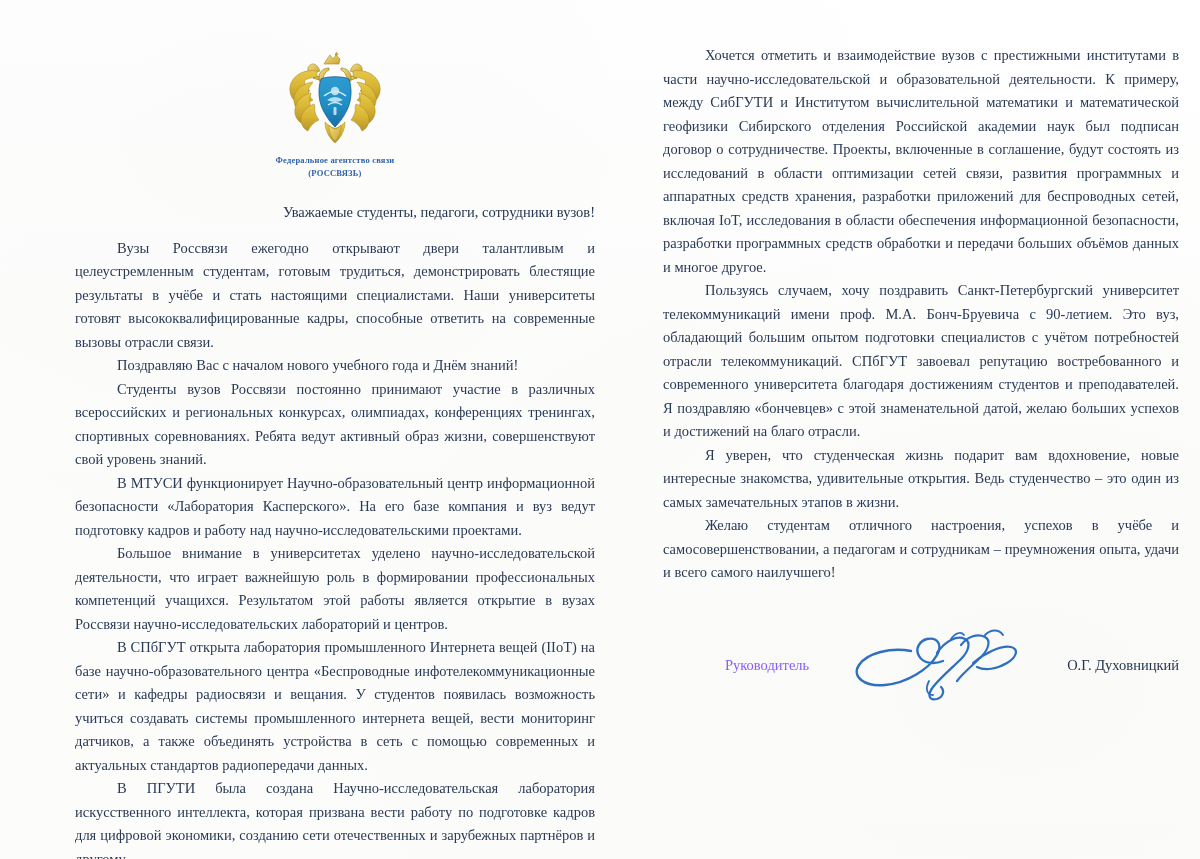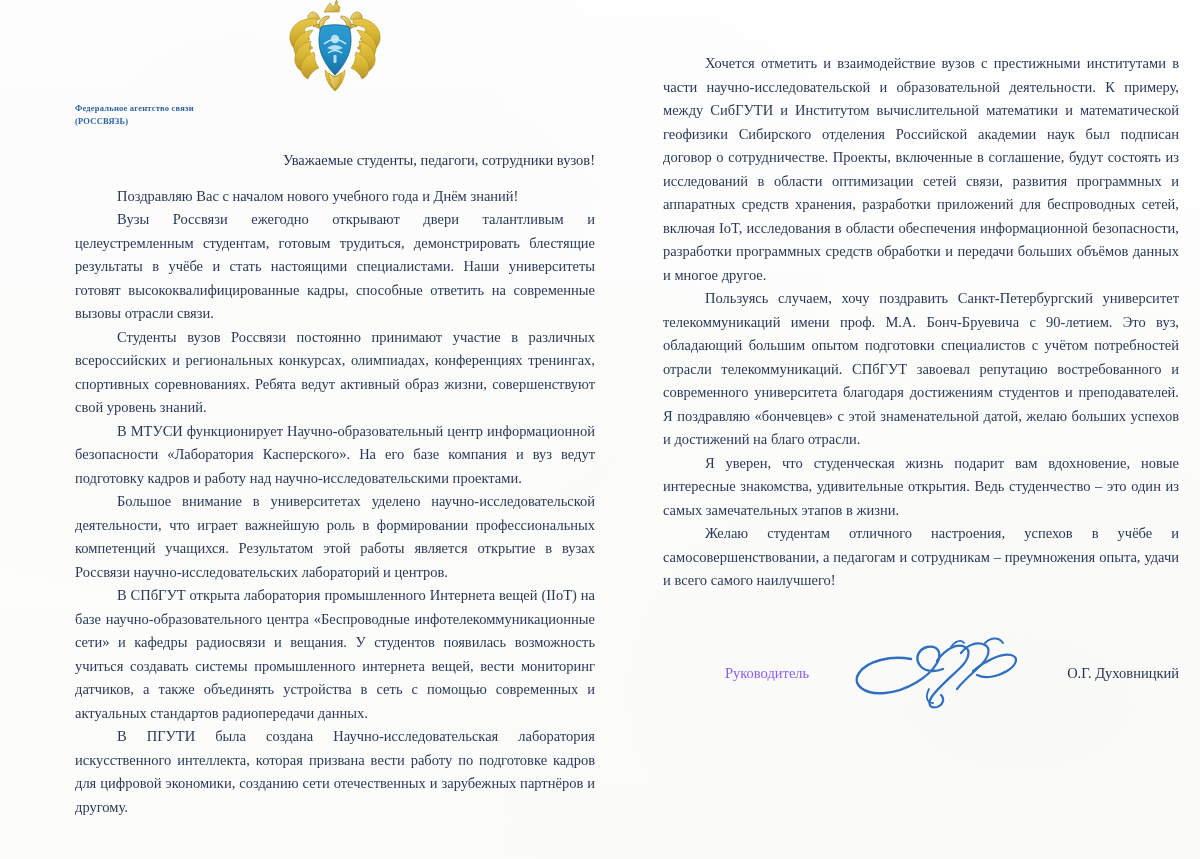--- a/index.html
+++ b/index.html
@@ -31,20 +31,22 @@
     pointer-events: none;
   }
   .col {
     position: absolute;
     top: 0;
   }
   .col-left  { left: 75px;  width: 520px; }
   .col-right { left: 663px; width: 516px; }
 
   .letterhead {
+    text-align: center;
+    padding-top: 52px;
   }
   .emblem {
     display: block;
     margin: 0 auto;
     width: 104px;
     height: 96px;
   }
   .lh-caption {
     margin-top: 6px;
     font-family: "Liberation Serif", "DejaVu Serif", serif;
@@ -66,21 +68,21 @@
   p.body-par {
     margin: 0;
     text-align: justify;
     text-indent: 42px;
     font-size: 14.5px;
     line-height: 23.5px;
     color: #2a3a56;
     hyphens: none;
   }
   .col-left p.body-par:first-of-type { margin-top: 14px; }
-  .col-right p.body-par:first-of-type { margin-top: 8px; }
+  .col-right p.body-par:first-of-type { margin-top: 0; }
   .col-right { padding-top: 44px; }
 
   .sign-block {
     margin-top: 46px;
     position: relative;
     height: 74px;
   }
   .sign-role {
     position: absolute;
     left: 62px;
@@ -176,22 +178,22 @@
       </svg>
 
       <div class="lh-caption">
         <span>Федеральное агентство связи</span>
         <span class="line2">(РОССВЯЗЬ)</span>
       </div>
     </div>
 
     <div class="salutation">Уважаемые студенты, педагоги, сотрудники вузов!</div>
 
+    <p class="body-par">Вузы Россвязи ежегодно открывают двери талантливым и целеустремленным студентам, готовым трудиться, демонстрировать блестящие результаты в учёбе и стать настоящими специалистами. Наши университеты готовят высококвалифицированные кадры, способные ответить на современные вызовы отрасли связи.</p>
     <p class="body-par">Поздравляю Вас с началом нового учебного года и Днём знаний!</p>
-    <p class="body-par">Вузы Россвязи ежегодно открывают двери талантливым и целеустремленным студентам, готовым трудиться, демонстрировать блестящие результаты в учёбе и стать настоящими специалистами. Наши университеты готовят высококвалифицированные кадры, способные ответить на современные вызовы отрасли связи.</p>
     <p class="body-par">Студенты вузов Россвязи постоянно принимают участие в различных всероссийских и региональных конкурсах, олимпиадах, конференциях тренингах, спортивных соревнованиях. Ребята ведут активный образ жизни, совершенствуют свой уровень знаний.</p>
     <p class="body-par">В МТУСИ функционирует Научно-образовательный центр информационной безопасности «Лаборатория Касперского». На его базе компания и вуз ведут подготовку кадров и работу над научно-исследовательскими проектами.</p>
     <p class="body-par">Большое внимание в университетах уделено научно-исследовательской деятельности, что играет важнейшую роль в формировании профессиональных компетенций учащихся. Результатом этой работы является открытие в вузах Россвязи научно-исследовательских лабораторий и центров.</p>
     <p class="body-par">В СПбГУТ открыта лаборатория промышленного Интернета вещей (IIoT) на базе научно-образовательного центра «Беспроводные инфотелекоммуникационные сети» и кафедры радиосвязи и вещания. У студентов появилась возможность учиться создавать системы промышленного интернета вещей, вести мониторинг датчиков, а также объединять устройства в сеть с помощью современных и актуальных стандартов радиопередачи данных.</p>
     <p class="body-par">В ПГУТИ была создана Научно-исследовательская лаборатория искусственного интеллекта, которая призвана вести работу по подготовке кадров для цифровой экономики, созданию сети отечественных и зарубежных партнёров и другому.</p>
   </div>
 
   <div class="col col-right">
     <p class="body-par">Хочется отметить и взаимодействие вузов с престижными институтами в части научно-исследовательской и образовательной деятельности. К примеру, между СибГУТИ и Институтом вычислительной математики и математической геофизики Сибирского отделения Российской академии наук был подписан договор о сотрудничестве. Проекты, включенные в соглашение, будут состоять из исследований в области оптимизации сетей связи, развития программных и аппаратных средств хранения, разработки приложений для беспроводных сетей, включая IoT, исследования в области обеспечения информационной безопасности, разработки программных средств обработки и передачи больших объёмов данных и многое другое.</p>
     <p class="body-par">Пользуясь случаем, хочу поздравить Санкт-Петербургский университет телекоммуникаций имени проф. М.А. Бонч-Бруевича с 90-летием. Это вуз, обладающий большим опытом подготовки специалистов с учётом потребностей отрасли телекоммуникаций. СПбГУТ завоевал репутацию востребованного и современного университета благодаря достижениям студентов и преподавателей. Я поздравляю «бончевцев» с этой знаменательной датой, желаю больших успехов и достижений на благо отрасли.</p>

